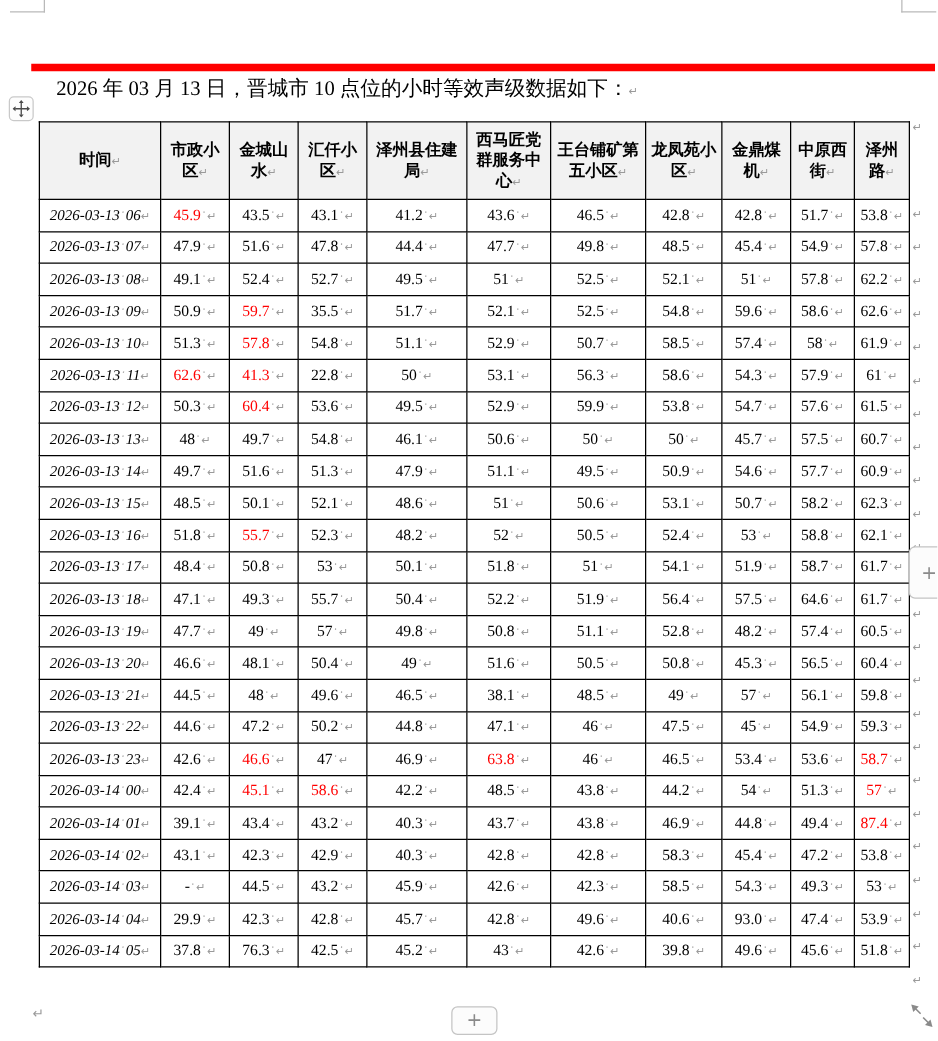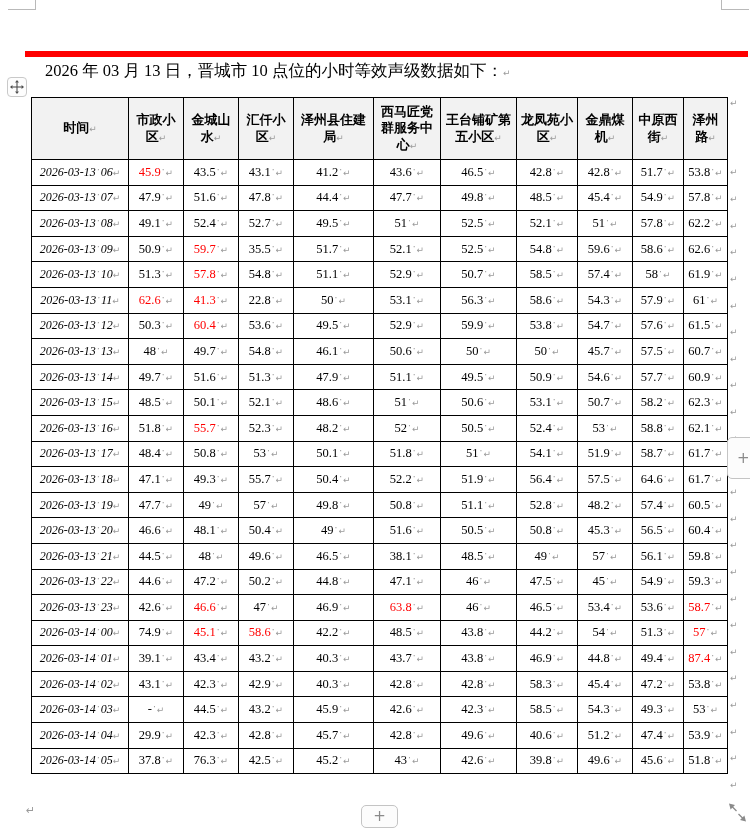--- a/index.html
+++ b/index.html
@@ -349,21 +349,21 @@
             <td class=""><span class="val">46.9</span><span class="sdot">·</span><span class="pm">↵</span></td>
             <td class="red"><span class="val">63.8</span><span class="sdot">·</span><span class="pm">↵</span></td>
             <td class=""><span class="val">46</span><span class="sdot">·</span><span class="pm">↵</span></td>
             <td class=""><span class="val">46.5</span><span class="sdot">·</span><span class="pm">↵</span></td>
             <td class=""><span class="val">53.4</span><span class="sdot">·</span><span class="pm">↵</span></td>
             <td class=""><span class="val">53.6</span><span class="sdot">·</span><span class="pm">↵</span></td>
             <td class="red"><span class="val">58.7</span><span class="sdot">·</span><span class="pm">↵</span></td>
           </tr>
           <tr>
             <td class="time">2026-03-14<span class="sdot">·</span>00<span class="pm">↵</span></td>
-            <td class=""><span class="val">74.9</span><span class="sdot">·</span><span class="pm">↵</span></td>
+            <td class=""><span class="val">42.4</span><span class="sdot">·</span><span class="pm">↵</span></td>
             <td class="red"><span class="val">45.1</span><span class="sdot">·</span><span class="pm">↵</span></td>
             <td class="red"><span class="val">58.6</span><span class="sdot">·</span><span class="pm">↵</span></td>
             <td class=""><span class="val">42.2</span><span class="sdot">·</span><span class="pm">↵</span></td>
             <td class=""><span class="val">48.5</span><span class="sdot">·</span><span class="pm">↵</span></td>
             <td class=""><span class="val">43.8</span><span class="sdot">·</span><span class="pm">↵</span></td>
             <td class=""><span class="val">44.2</span><span class="sdot">·</span><span class="pm">↵</span></td>
             <td class=""><span class="val">54</span><span class="sdot">·</span><span class="pm">↵</span></td>
             <td class=""><span class="val">51.3</span><span class="sdot">·</span><span class="pm">↵</span></td>
             <td class="red"><span class="val">57</span><span class="sdot">·</span><span class="pm">↵</span></td>
           </tr>
@@ -408,21 +408,21 @@
           </tr>
           <tr>
             <td class="time">2026-03-14<span class="sdot">·</span>04<span class="pm">↵</span></td>
             <td class=""><span class="val">29.9</span><span class="sdot">·</span><span class="pm">↵</span></td>
             <td class=""><span class="val">42.3</span><span class="sdot">·</span><span class="pm">↵</span></td>
             <td class=""><span class="val">42.8</span><span class="sdot">·</span><span class="pm">↵</span></td>
             <td class=""><span class="val">45.7</span><span class="sdot">·</span><span class="pm">↵</span></td>
             <td class=""><span class="val">42.8</span><span class="sdot">·</span><span class="pm">↵</span></td>
             <td class=""><span class="val">49.6</span><span class="sdot">·</span><span class="pm">↵</span></td>
             <td class=""><span class="val">40.6</span><span class="sdot">·</span><span class="pm">↵</span></td>
-            <td class=""><span class="val">51.2</span><span class="sdot">·</span><span class="pm">↵</span></td>
+            <td class=""><span class="val">93.0</span><span class="sdot">·</span><span class="pm">↵</span></td>
             <td class=""><span class="val">47.4</span><span class="sdot">·</span><span class="pm">↵</span></td>
             <td class=""><span class="val">53.9</span><span class="sdot">·</span><span class="pm">↵</span></td>
           </tr>
           <tr>
             <td class="time">2026-03-14<span class="sdot">·</span>05<span class="pm">↵</span></td>
             <td class=""><span class="val">37.8</span><span class="sdot">·</span><span class="pm">↵</span></td>
             <td class=""><span class="val">76.3</span><span class="sdot">·</span><span class="pm">↵</span></td>
             <td class=""><span class="val">42.5</span><span class="sdot">·</span><span class="pm">↵</span></td>
             <td class=""><span class="val">45.2</span><span class="sdot">·</span><span class="pm">↵</span></td>
             <td class=""><span class="val">43</span><span class="sdot">·</span><span class="pm">↵</span></td>

